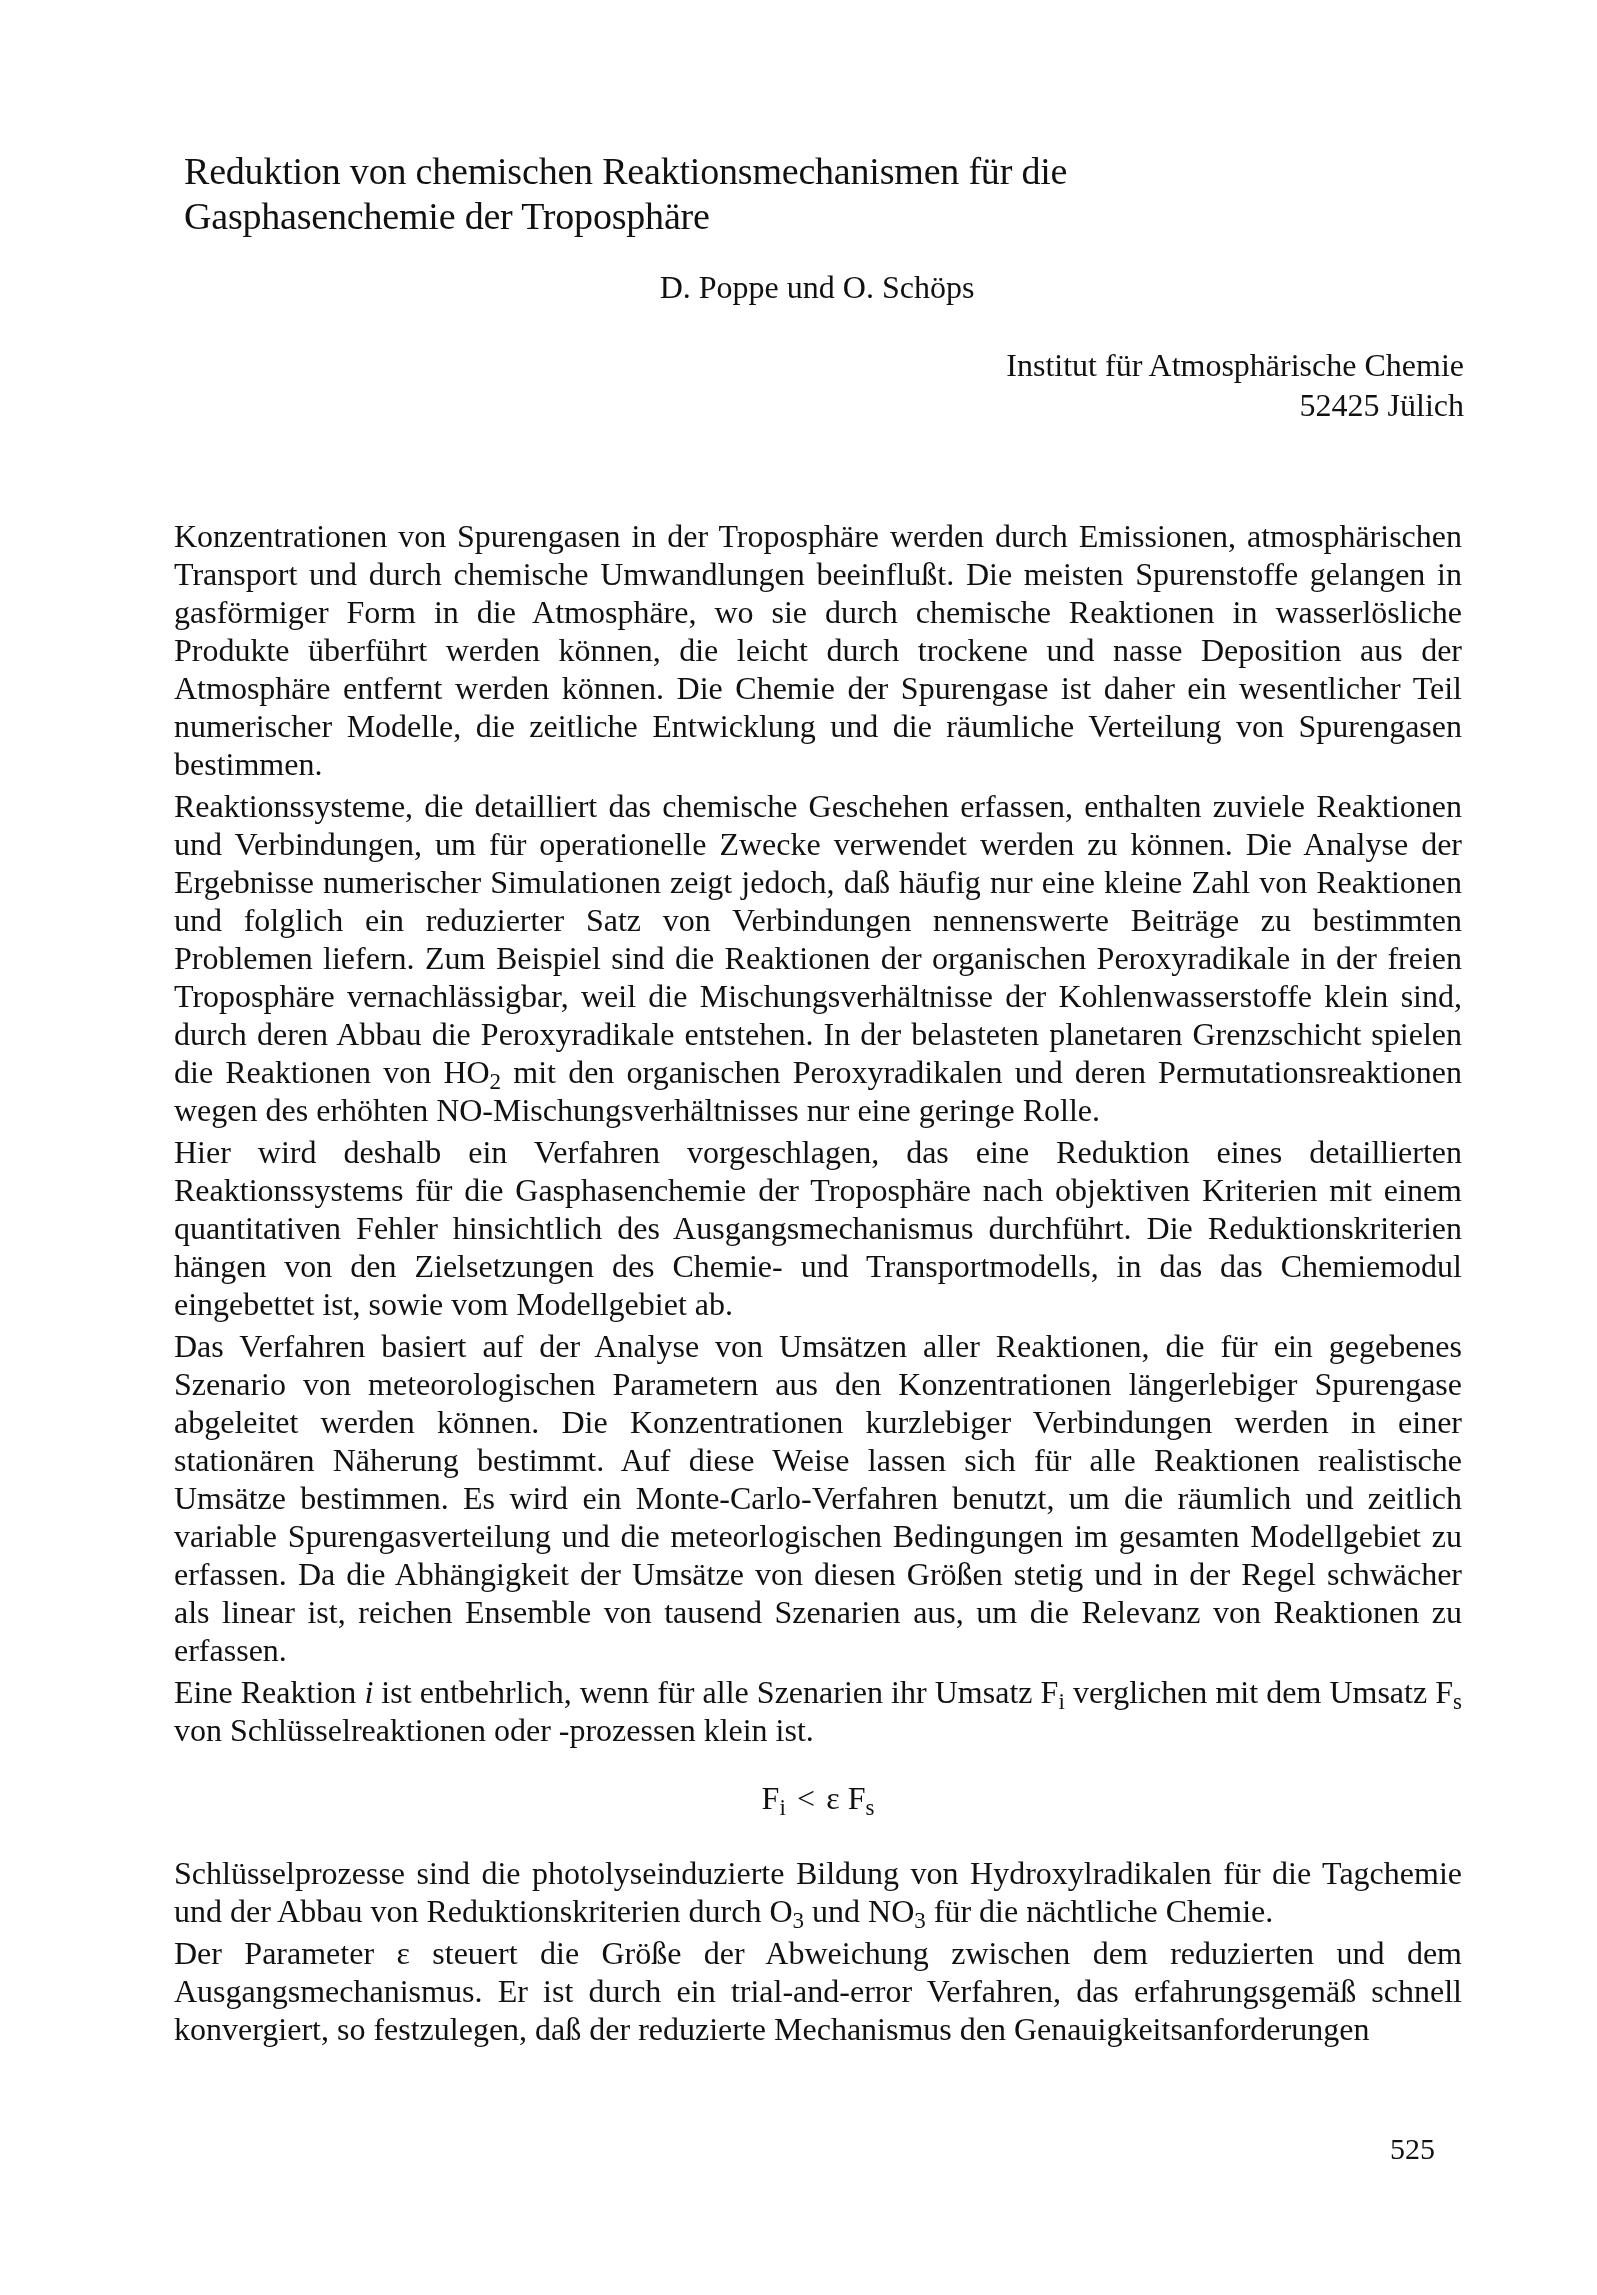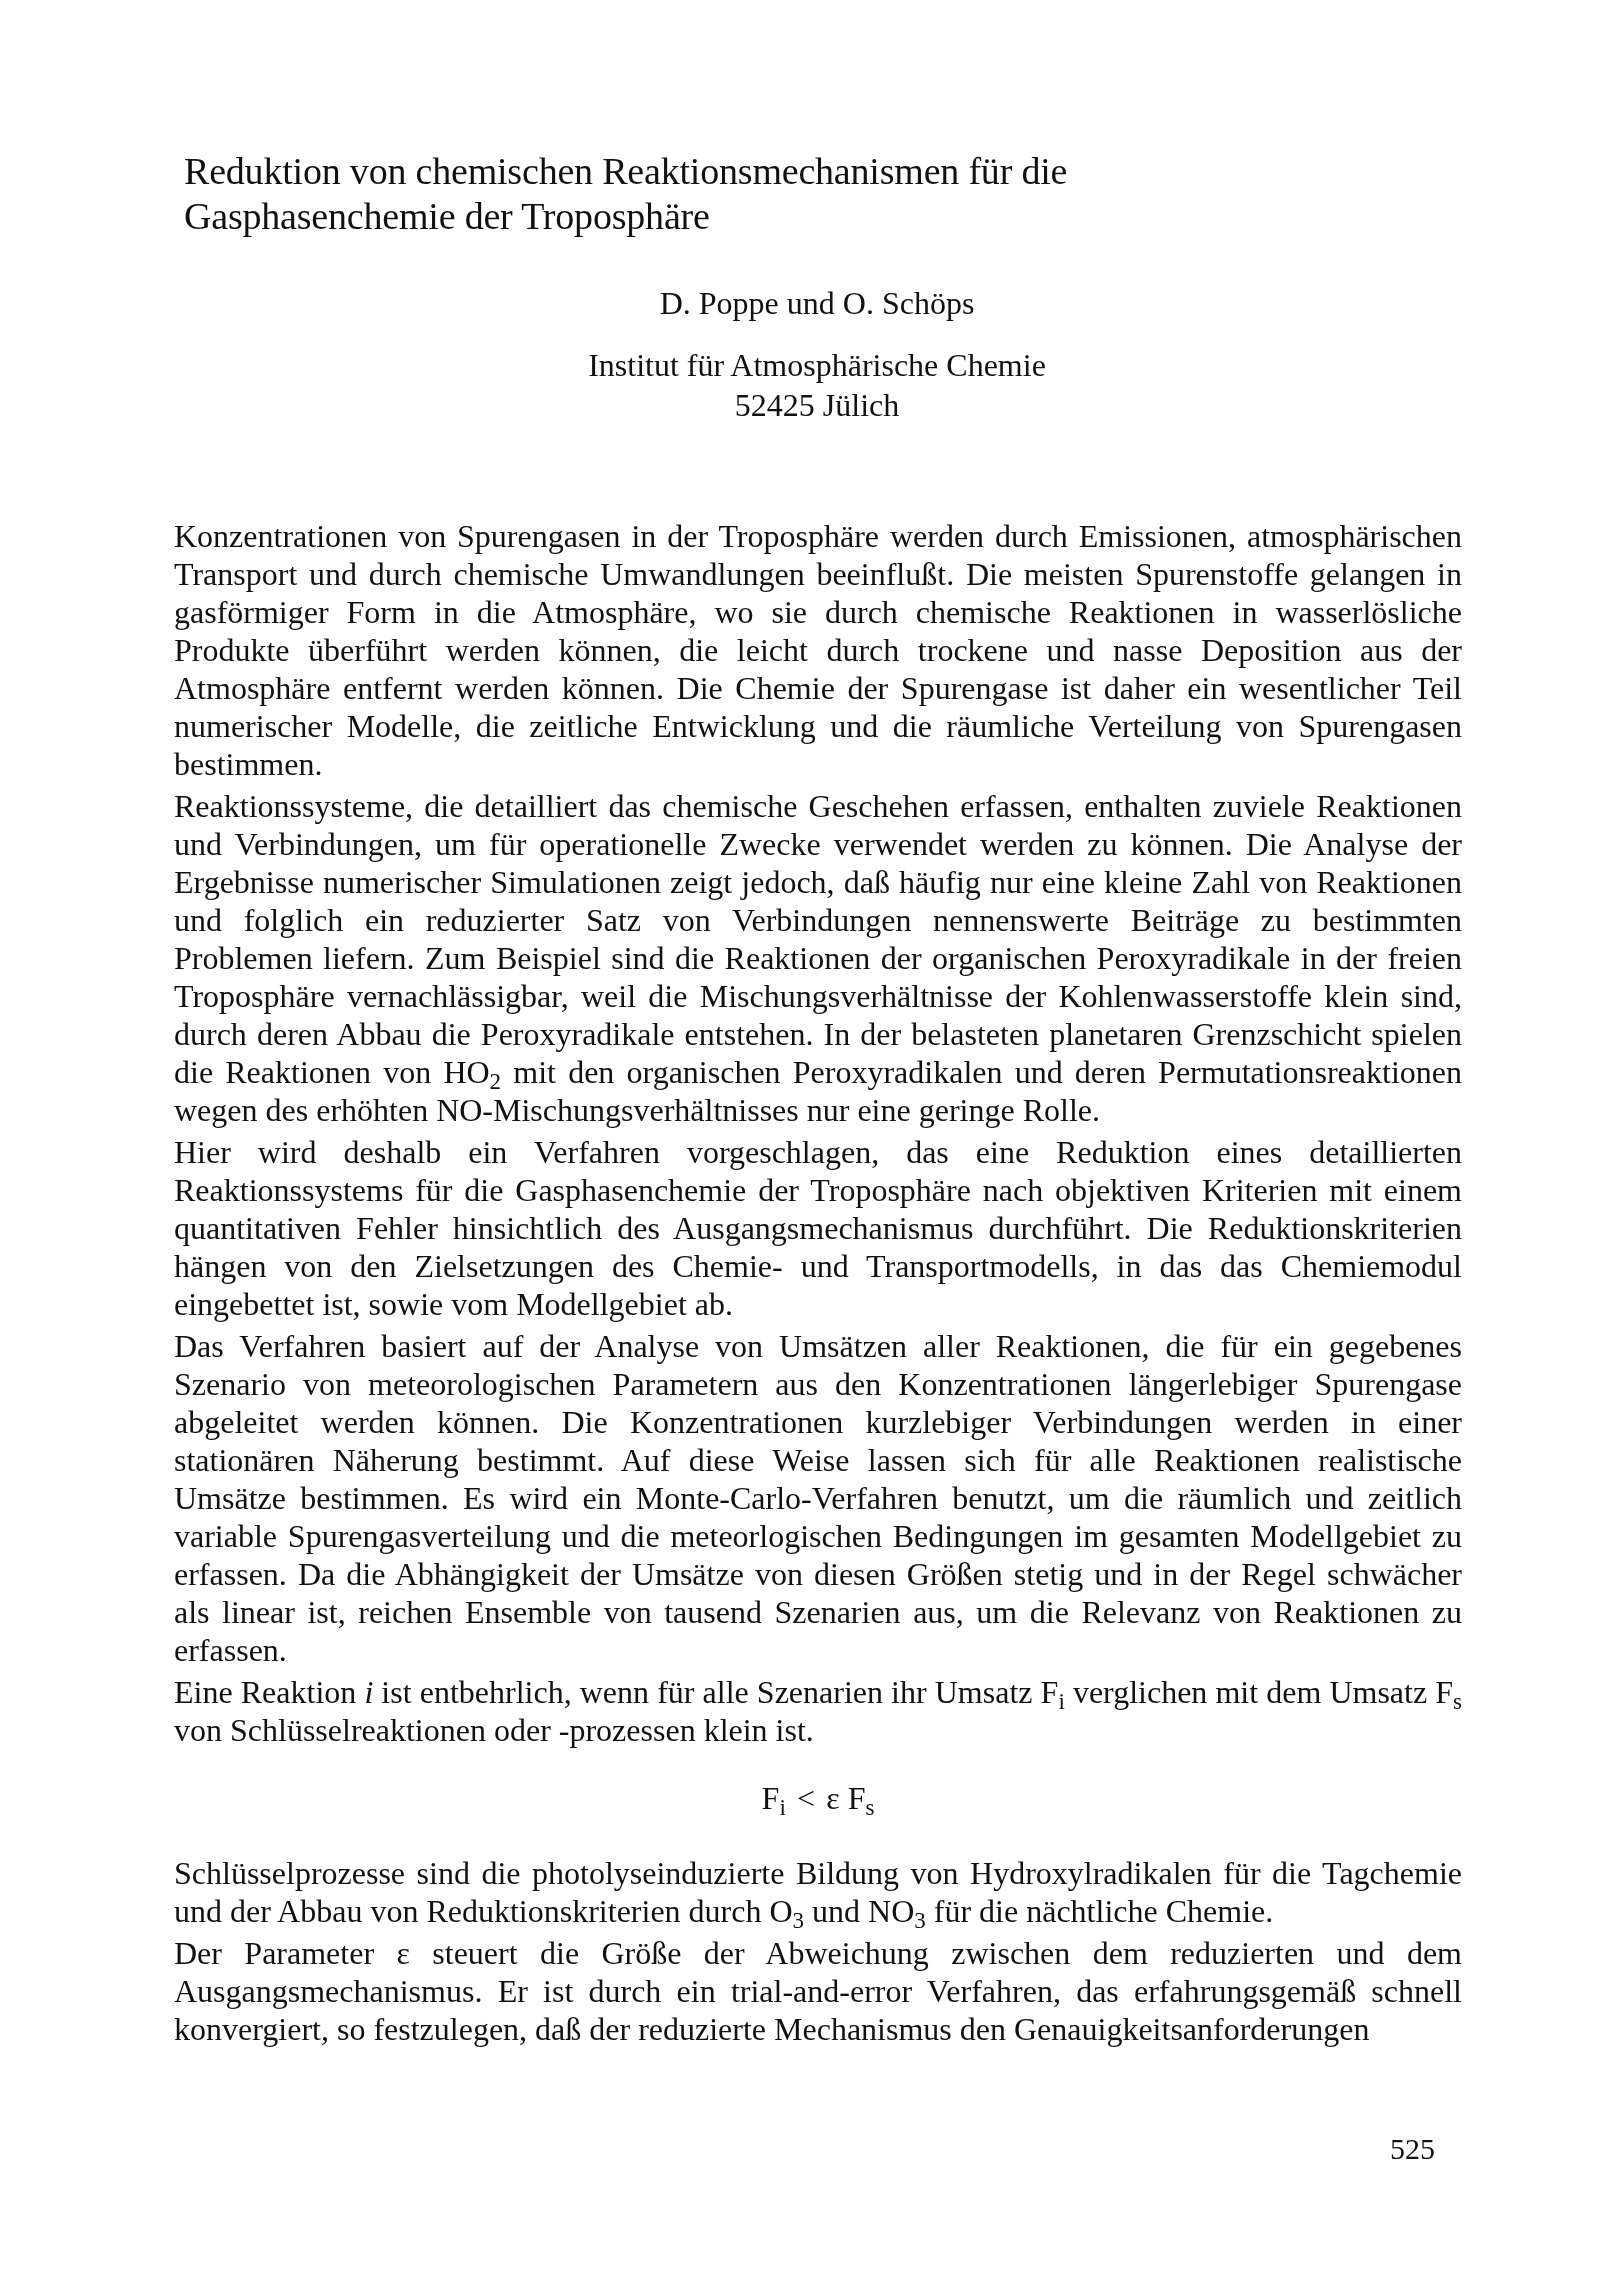--- a/index.html
+++ b/index.html
@@ -2,23 +2,23 @@
 <html style="font-size:12.8px"><head>
 <meta charset="utf-8">
 <style>
   html, body { margin: 0; padding: 0; background: #ffffff; }
   body { width: 1597px; height: 2295px; position: relative; overflow: hidden;
          font-family: "Liberation Serif", "DejaVu Serif", serif; color: #111; }
   .page { position: absolute; left: 0; top: 0; width: 1597px; height: 2295px; }
   .title { position: absolute; left: 184px; width: 1294px; top: 149px; text-align: left;
            font-weight: normal; font-size: 38px; line-height: 45px; letter-spacing: -0.2px; }
   .title div { white-space: nowrap; }
-  .authors { position: absolute; left: 170px; width: 1294px; top: 284px; text-align: center;
+  .authors { position: absolute; left: 170px; width: 1294px; top: 268px; text-align: center;
              font-size: 32px; line-height: 38px; }
-  .affil { position: absolute; left: 170px; width: 1294px; top: 345px; text-align: center;
+  .affil { position: absolute; left: 170px; width: 1294px; top: 345px; text-align: right;
            font-size: 32px; line-height: 40px; }
   .affil div { white-space: nowrap; }
   .body { position: absolute; left: 170px; width: 1296px; top: 513px;
           font-size: 32px; line-height: 38px; text-align: justify; }
   .body p { margin: 4px; }
   .body p.gap-before { margin-top: 3.2px; }
   .formula { text-align: center; margin: 30px 0 37px 0; font-size: 32px; line-height: 38px; }
   .formula .op { padding: 0 11.2px; }
   sub { font-size: 0.72em; line-height: 0; vertical-align: -0.28em; }
   .page-number { position: absolute; left: 1390px; top: 2131px; font-size: 30px; line-height: 35px; }

